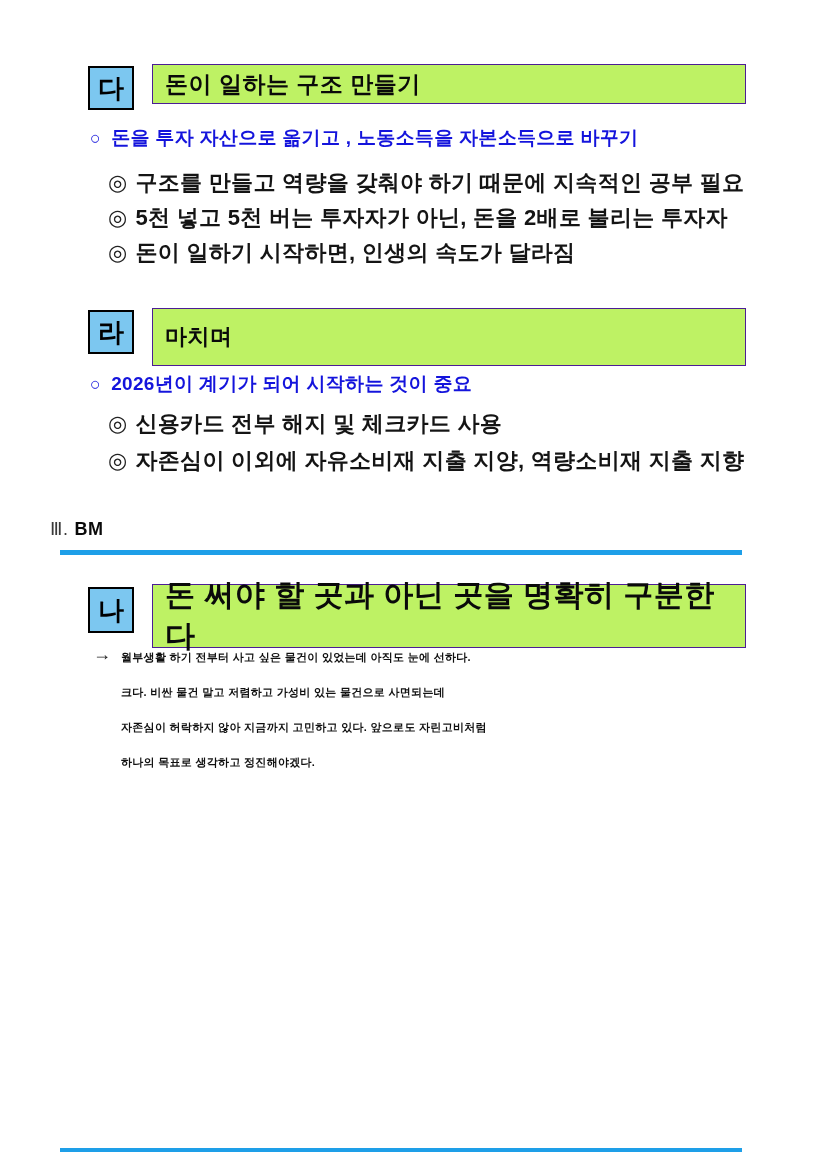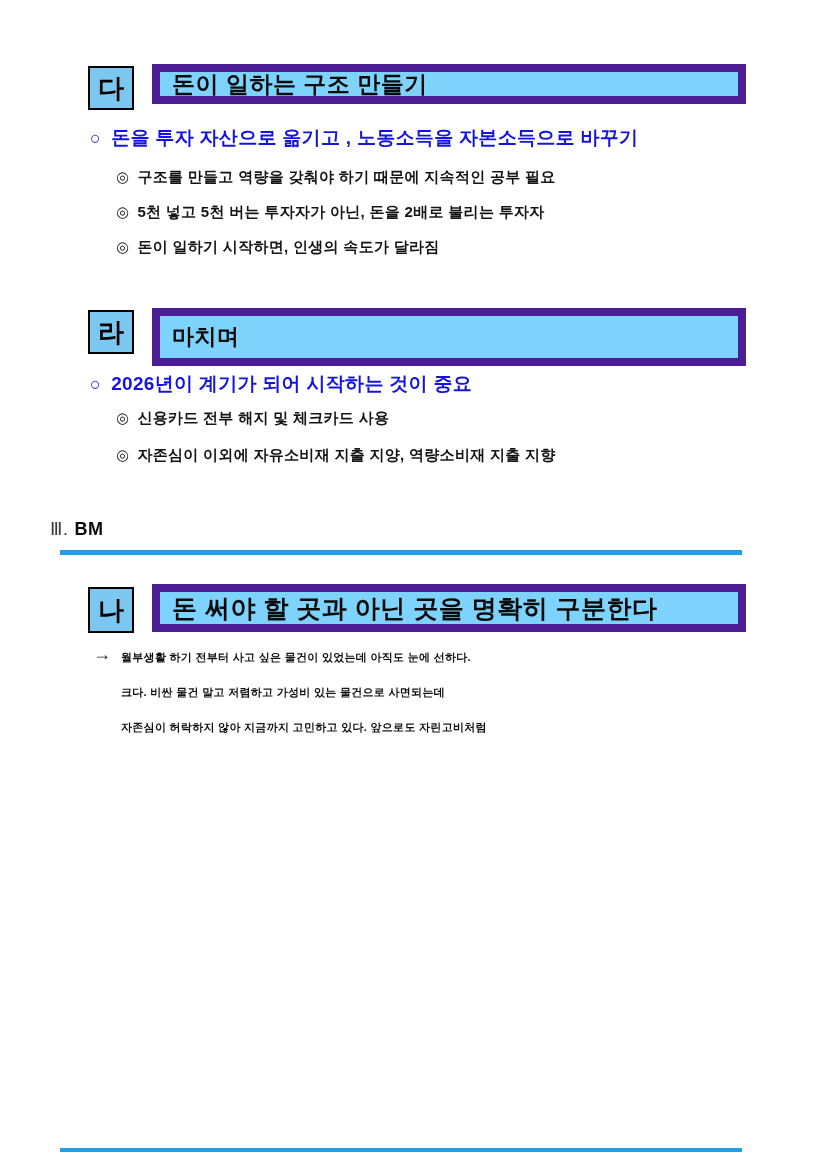--- a/index.html
+++ b/index.html
@@ -19,43 +19,43 @@
     background:#7cc7f0;
     border:2px solid #000;
     box-sizing:border-box;
     display:flex; align-items:center; justify-content:center;
     font-size:26px; font-weight:700; color:#000;
   }
 
   
   .titlebox {
     position:absolute; left:152px; width:594px;
-    background:#7dd3fc;
-    border:8px solid #4c1d95;
+    background:#bef264;
+    border:1px solid #4c1d95;
     box-sizing:border-box;
     display:flex; align-items:center;
     padding-left:12px;
     font-weight:700; color:#0a0a0a;
     letter-spacing:0.5px;
   }
 
   
   .lead {
     position:absolute; left:90px;
     font-size:19px; font-weight:700;
     color:#1414dc;
     letter-spacing:0.3px;
     white-space:nowrap;
   }
   .lead .circle { font-weight:400; margin-right:10px; font-size:18px; }
 
   
   .item {
-    position:absolute; left:116px;
-    font-size:15px; font-weight:700;
+    position:absolute; left:108px;
+    font-size:22px; font-weight:700;
     color:#141414;
     letter-spacing:0.3px;
     white-space:nowrap;
   }
   .item .dbl { color:#222; margin-right:8px; font-weight:400; }
 
   .part-heading {
     position:absolute; left:50px; top:518px;
     font-size:18px; font-weight:700; color:#0a0a0a;
     letter-spacing:0.5px;
@@ -115,24 +115,25 @@
 <div class="item" style="top:446px">
   <span class="dbl">◎</span><span>자존심이 이외에 자유소비재 지출 지양, 역량소비재 지출 지향</span>
 </div>
 
 <div class="part-heading">
   <span class="numeral">Ⅲ.</span><span>BM</span>
 </div>
 <div class="blue-rule" style="top:550px"></div>
 
 <div class="badge" style="top:587px; height:46px">나</div>
-<div class="titlebox" style="top:584px; height:48px; font-size:25px">
+<div class="titlebox" style="top:584px; height:64px; font-size:30px">
   <span>돈 써야 할 곳과 아닌 곳을 명확히 구분한다</span>
 </div>
 
 <div class="arrow">→</div>
 <div class="paragraph">
   <div class="pline">월부생활 하기 전부터 사고 싶은 물건이 있었는데 아직도 눈에 선하다.</div>
   <div class="pline">크다. 비싼 물건 말고 저렴하고 가성비 있는 물건으로 사면되는데</div>
   <div class="pline">자존심이 허락하지 않아 지금까지 고민하고 있다. 앞으로도 자린고비처럼</div>
+  <div class="pline">하나의 목표로 생각하고 정진해야겠다.</div>
 </div>
 
 <div class="blue-rule" style="top:1148px; height:4px"></div>
 
 </body></html>

